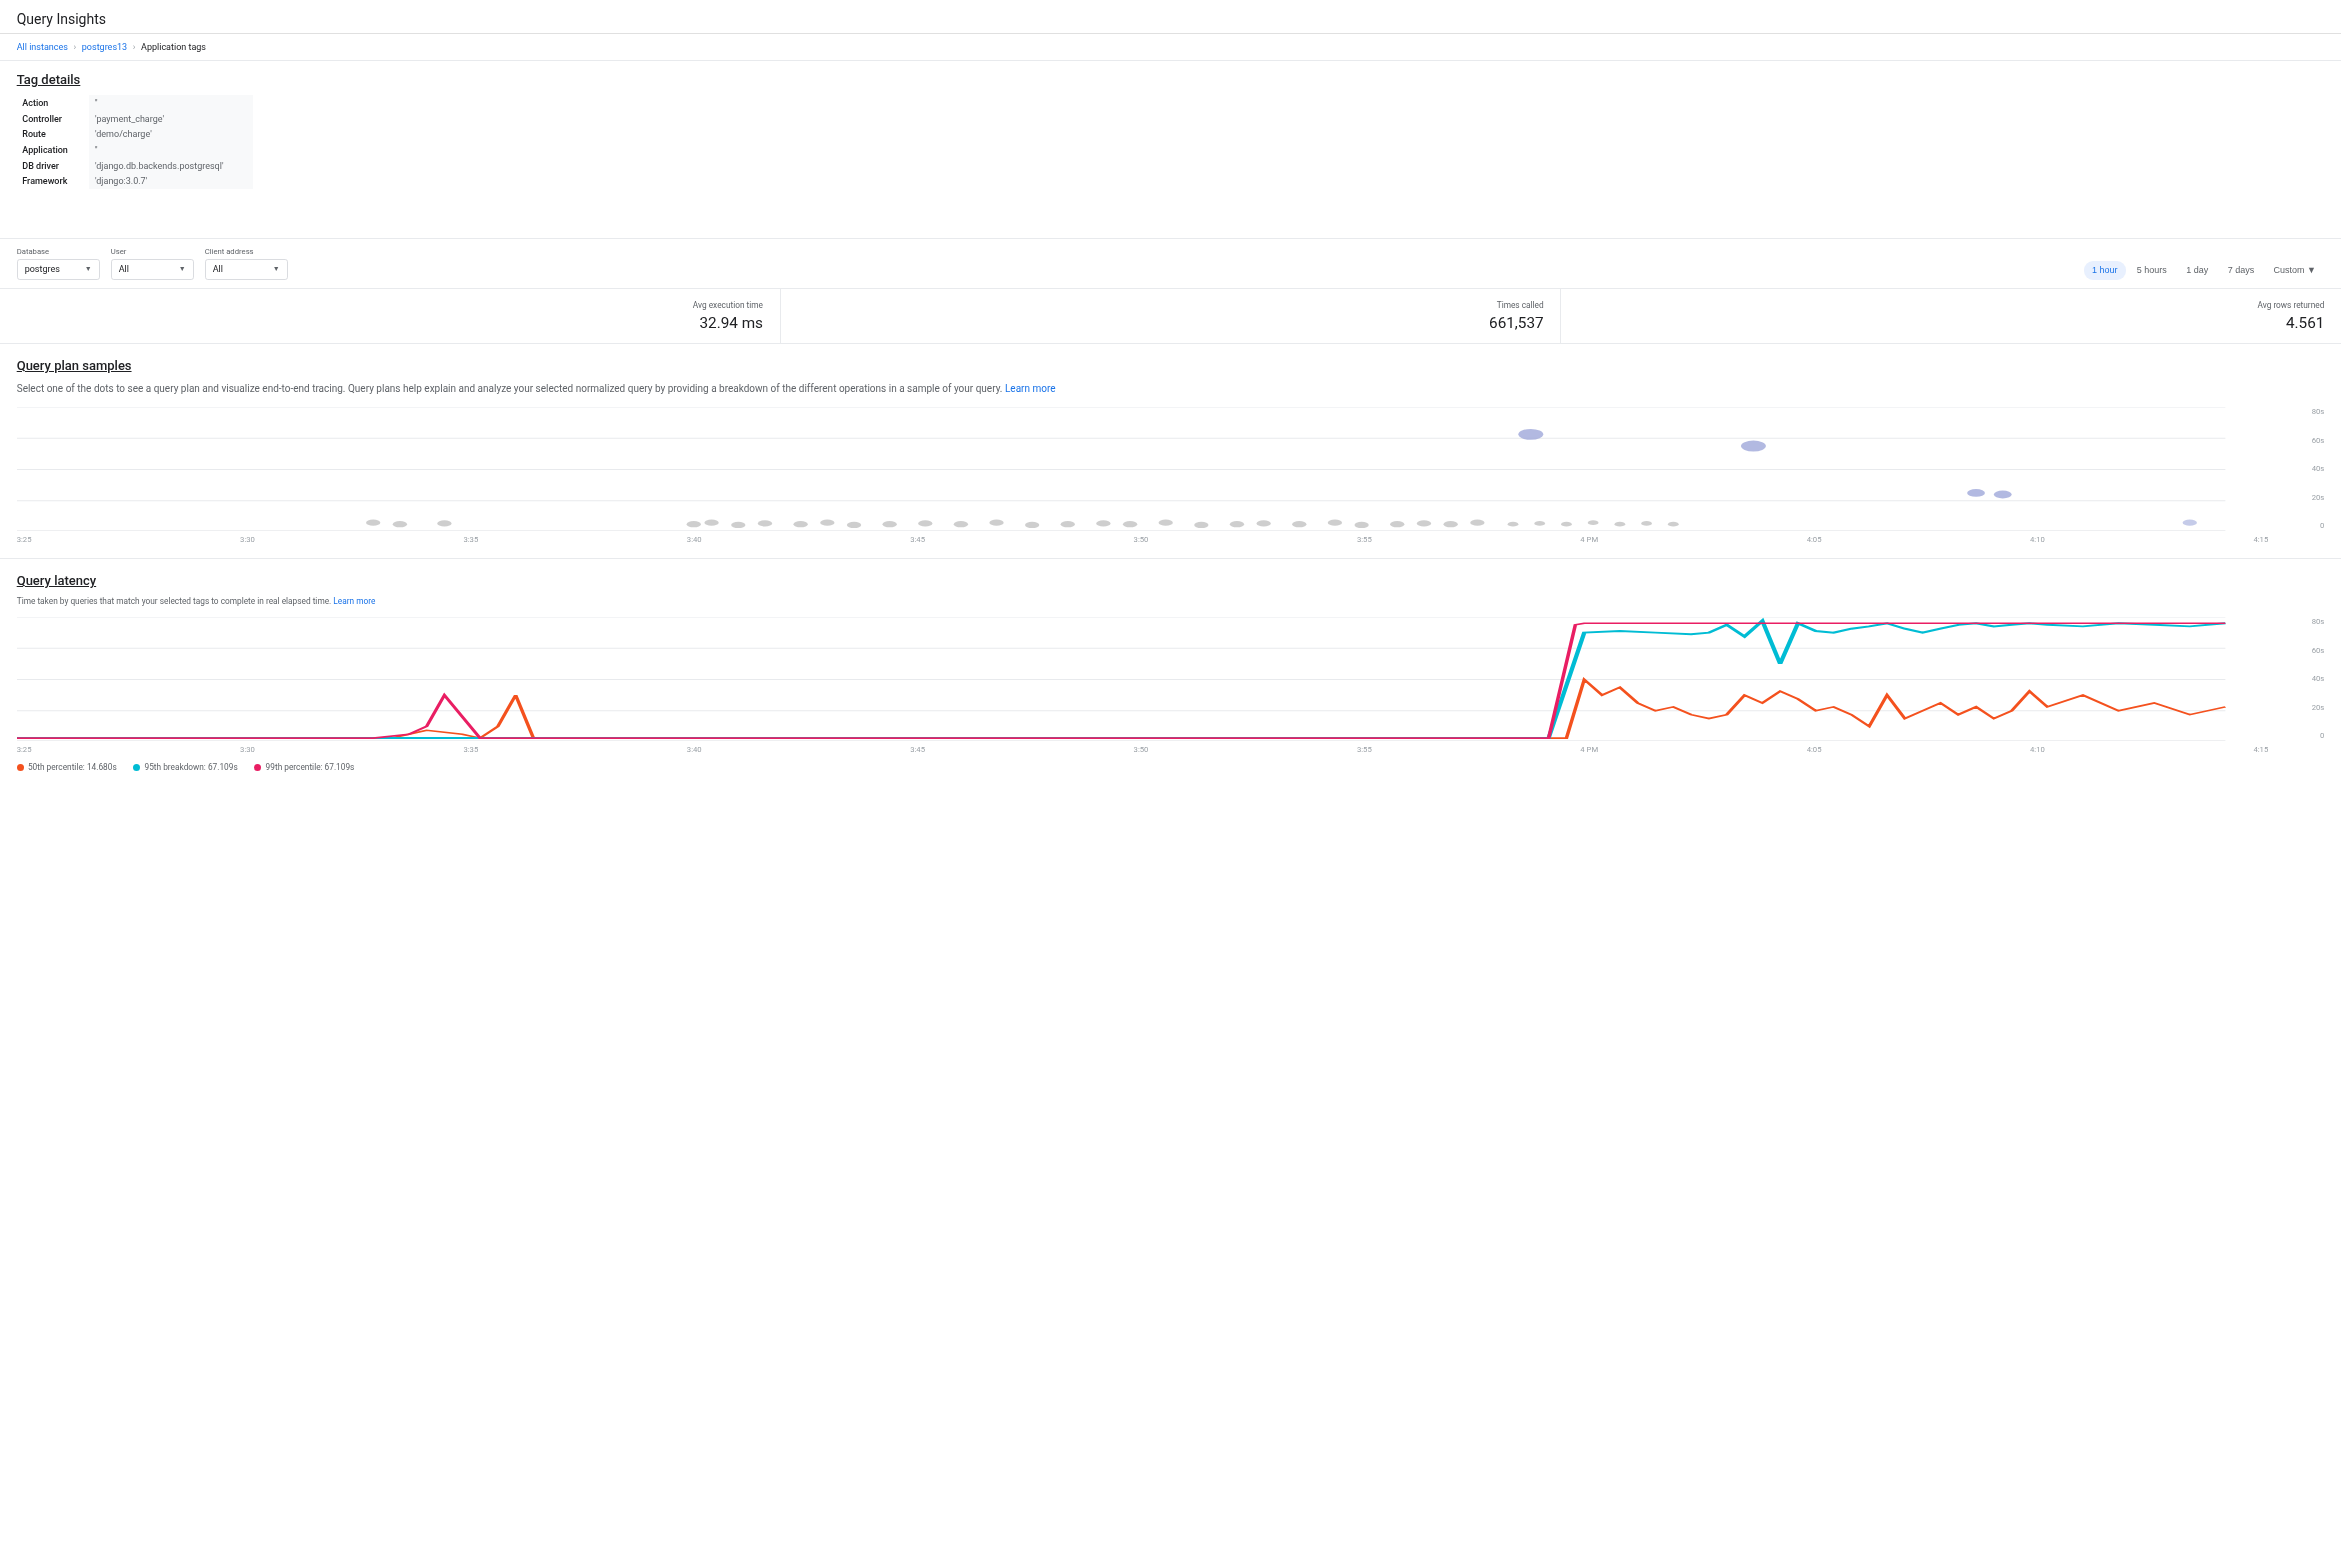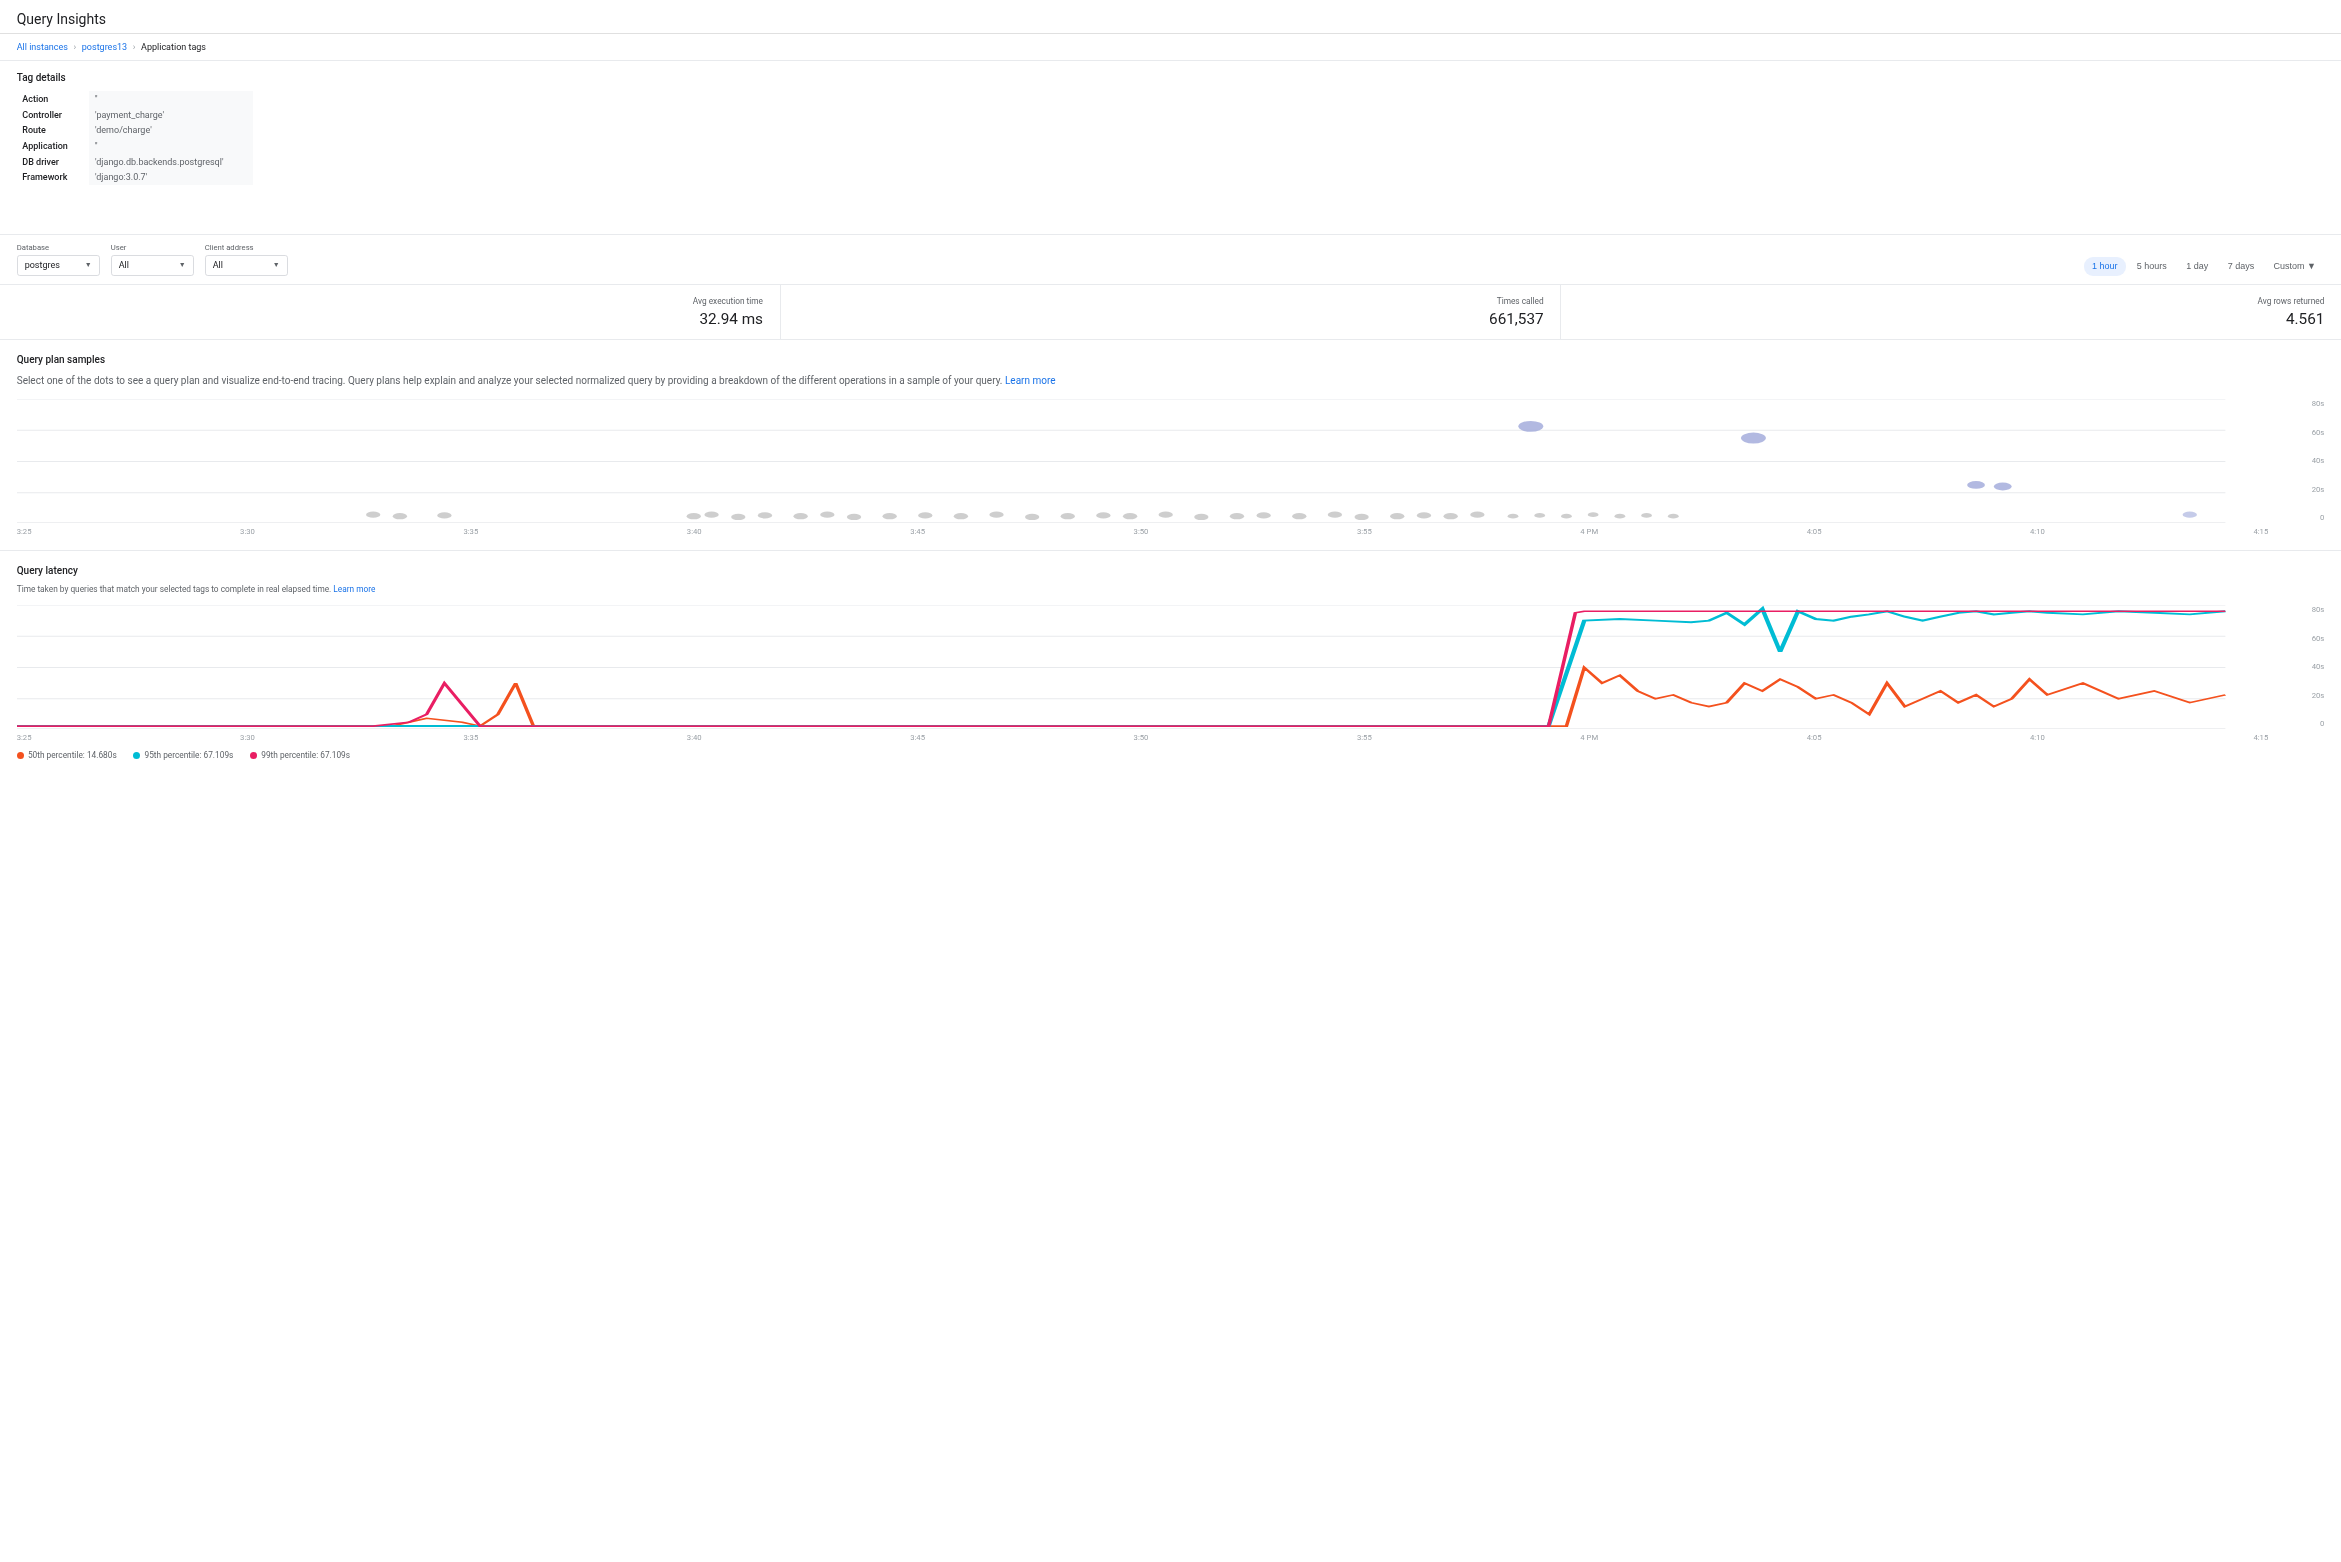--- a/index.html
+++ b/index.html
@@ -8,21 +8,21 @@
     .page-header { padding: 11px 16.7px 5.6px; border-bottom: 0.7px solid #e0e0e0; }
     .page-title { font-size: 14px; font-weight: 400; color: #202124; }
     
     .breadcrumb { display: flex; align-items: center; gap: 5.6px; padding: 8.3px 16.7px; font-size: 9px; color: #5f6368; border-bottom: 0.7px solid #e8eaed; text-align: center; }
     .breadcrumb-sep { color: #9aa0a6; }
     .breadcrumb a { color: #1a73e8; text-decoration: none; }
     .breadcrumb-current { color: #202124; }
     
     .section { padding: 11px 16.7px; }
     
-    .section-title { font-size: 10px; font-weight: 500; margin-bottom: 8.3px; color: #202124; }
+    .section-title { font-size: 13px; font-weight: 500; margin-bottom: 8.3px; color: #202124; text-decoration: underline; }
     
     .tag-table { width: 236px; border-collapse: collapse; font-size: 9px; }
     .tag-table tr td { padding: 2.8px 5.6px; vertical-align: top; }
     .tag-table tr td:first-child { font-weight: 500; color: #202124; padding-right: 11px; white-space: nowrap; }
     .tag-table tr td:last-child { color: #5f6368; background: #f8f9fa; }
     
     .filters-row { display: flex; align-items: flex-end; gap: 11px; padding: 8.3px 16.7px; border-top: 0.7px solid #e8eaed; border-bottom: 0.7px solid #e8eaed; margin-top: 38px; }
     .filter-group { display: flex; flex-direction: column; gap: 2.8px; }
     .filter-label { font-size: 7.7px; color: #5f6368; }
     .filter-select { display: flex; align-items: center; border: 0.7px solid #dadce0; border-radius: 2.8px; padding: 4.2px 7px; background: #fff; font-size: 9px; color: #202124; cursor: pointer; min-width: 83px; }
@@ -283,21 +283,21 @@
         <div>0</div>
       </div>
   </div>
   <div class="legend" id="legend">
       <div class="legend-item">
         <span class="legend-dot" style="background:#f4511e"></span>
         <span>50th percentile: 14.680s</span>
       </div>
       <div class="legend-item">
         <span class="legend-dot" style="background:#00bcd4"></span>
-        <span>95th percentile: 67.109s</span>
+        <span>95th breakdown: 67.109s</span>
       </div>
       <div class="legend-item">
         <span class="legend-dot" style="background:#e91e63"></span>
         <span>99th percentile: 67.109s</span>
       </div>
     </div>
 </div>
 
 
 </body></html>

